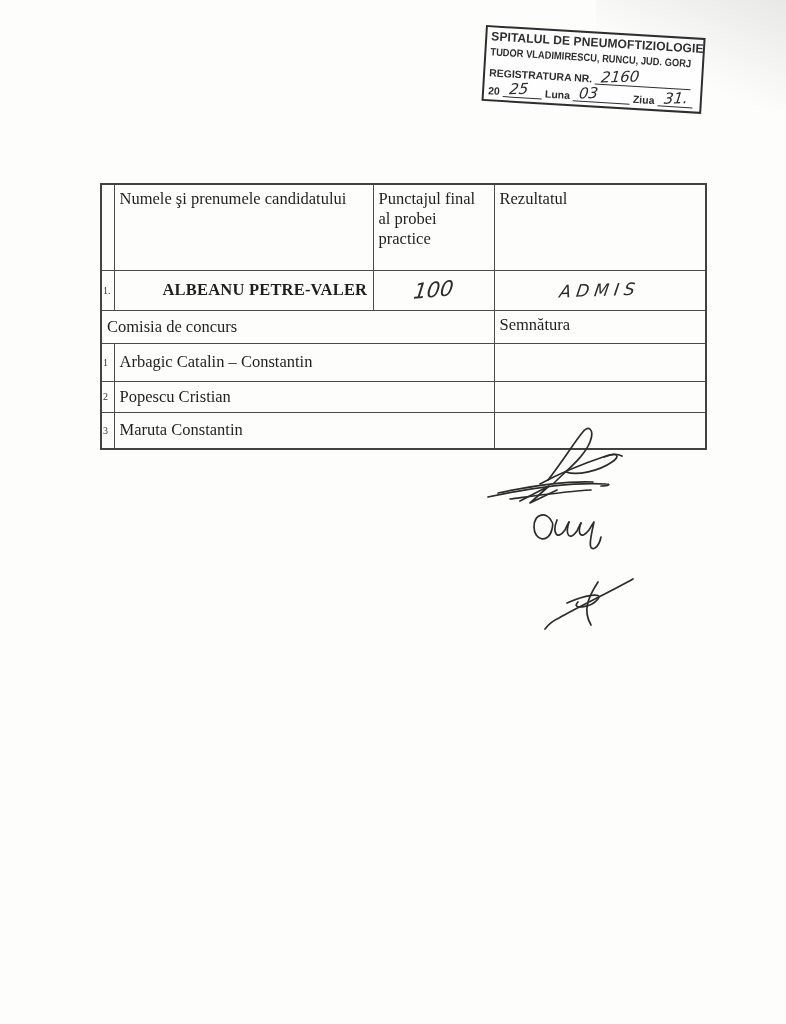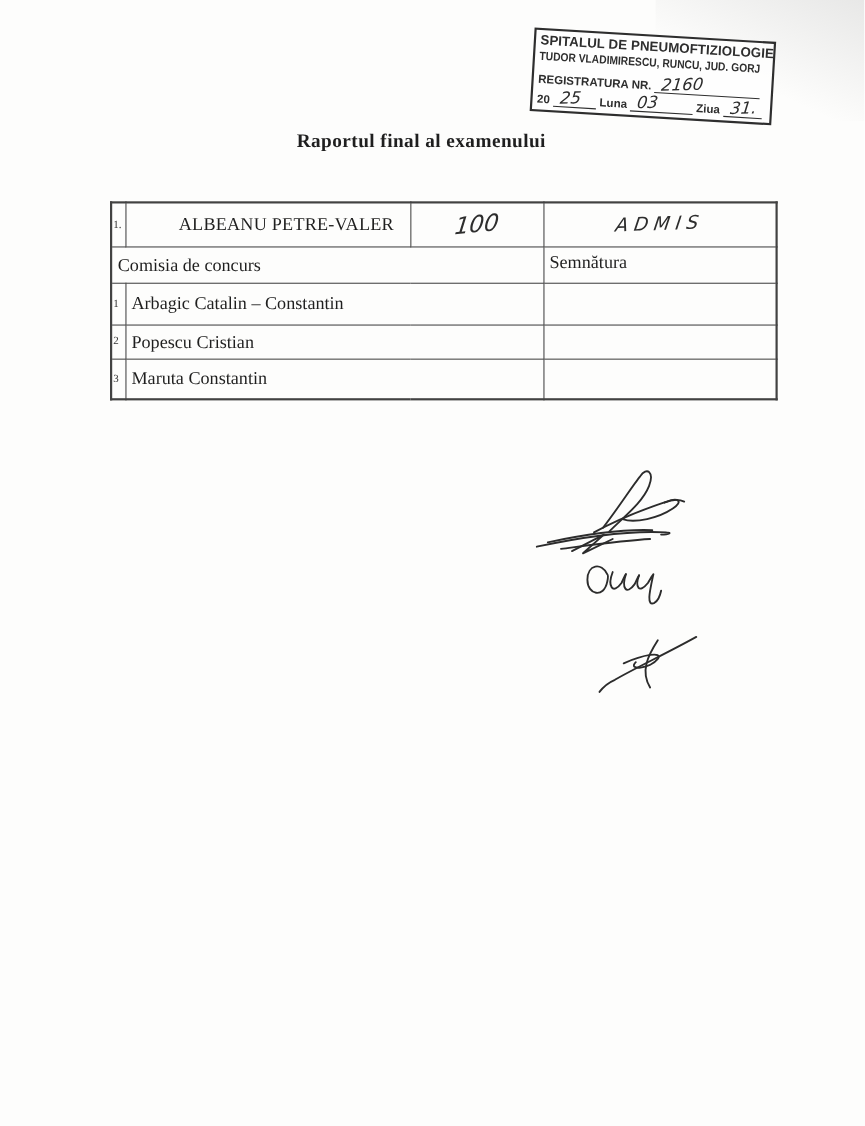--- a/index.html
+++ b/index.html
@@ -78,21 +78,21 @@
   }
   table.report, table.report td { border:1px solid #4b4b4b; }
   table.report { border-width:2px; border-color:#424242; }
   td { padding:2px 5px; vertical-align:middle; overflow:hidden; }
   td.top { vertical-align:top; padding-top:4px; }
   td.num {
     font-size:10px; padding:0 1px; text-align:left;
     color:#333; vertical-align:middle;
   }
   .indent2 { padding-left:101px; margin-top:10px; }
-  .bold-name { font-weight:400; letter-spacing:0.2px;padding-left:48px; }
+  .bold-name { font-weight:700; letter-spacing:0.2px;padding-left:48px; }
   .hand-score {
     font-size:21px; text-align:center;
     transform:rotate(-5deg) skewX(-12deg);
   }
   .hand-result {
     font-size:17px; text-align:center; letter-spacing:5px;
     transform:rotate(-2deg) skewX(-10deg);
   }
   
   .signatures {
@@ -130,30 +130,35 @@
       <span class="blank mo">
           <span class="hand">03</span>
         </span>
       <span class="stamp-lbl">Ziua</span>
       <span class="blank dy">
           <span class="hand">31.</span>
         </span>
     </div>
   </div>
 
-  <div class="doc-title">Raportul final al examenului</div>
 
   <table class="report">
     <colgroup>
       <col style="width:13px">
         <col style="width:259px">
         <col style="width:121px">
         <col style="width:212px">
     </colgroup>
     <tbody>
+    <tr style="height:86px">
+      <td class="num"></td>
+      <td class="top">Numele şi prenumele candidatului</td>
+      <td class="top">Punctajul final al probei practice</td>
+      <td class="top">Rezultatul</td>
+    </tr>
     <tr style="height:40px">
       <td class="num">1.</td>
       <td class="bold-name">ALBEANU PETRE-VALER</td>
       <td class="hand hand-score">100</td>
       <td class="hand hand-result">ADMIS</td>
     </tr>
     <tr style="height:33px">
       <td colspan="3">Comisia de concurs</td>
       <td class="top">Semnătura</td>
     </tr>

